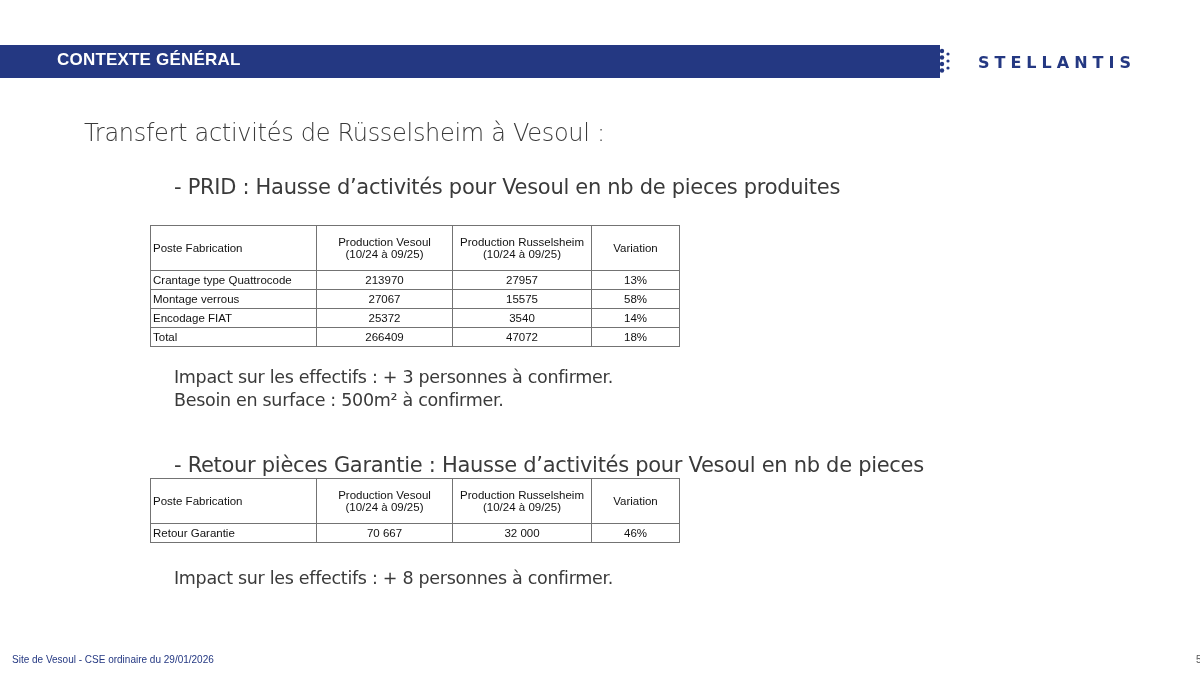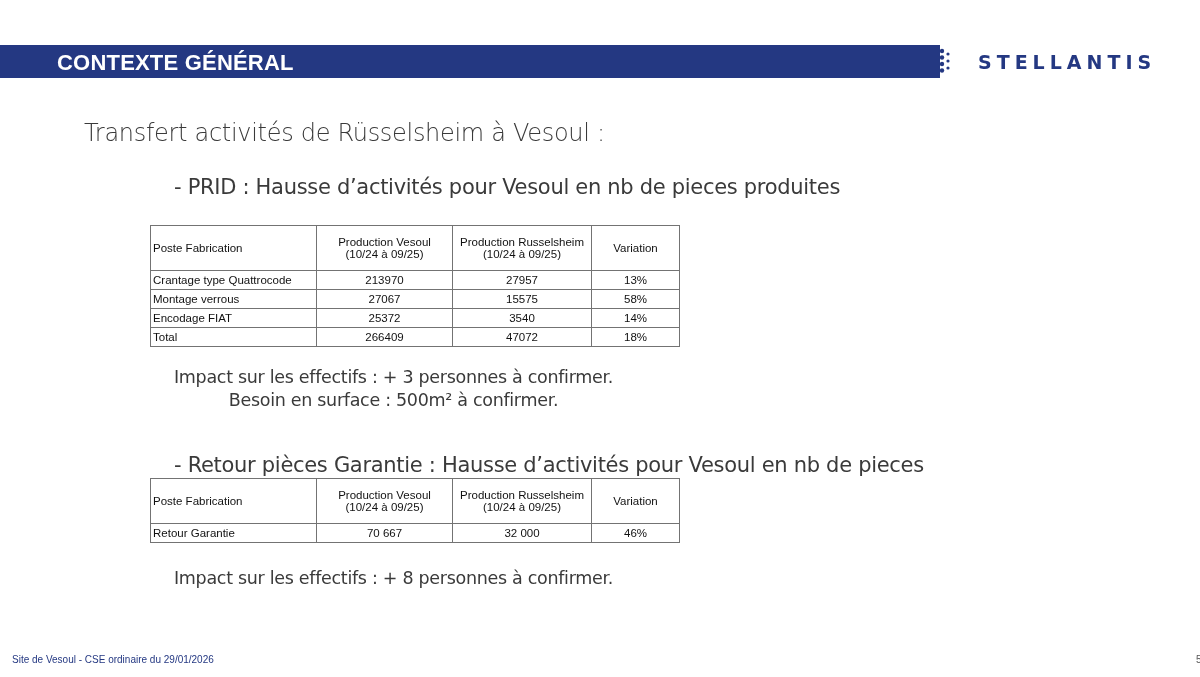--- a/index.html
+++ b/index.html
@@ -6,42 +6,42 @@
     body {
       width: 1200px; height: 677px; background: #ffffff; position: relative; overflow: hidden;
       font-family: "Liberation Sans", sans-serif; color: #333333;
     }
     .header-bar {
       position: absolute; left: 0; top: 45px; width: 938px; height: 33px;
       background: #243882;
     }
     .header-title {
       position: absolute; left: 57px; top: 50px; color: #ffffff; font-weight: bold;
-      font-size: 22px; letter-spacing: 0.2px;
+      font-size: 17px; letter-spacing: 0.2px;
     }
     .header-dots {
       position: absolute; left: 936px; top: 45px; width: 20px; height: 33px;
     }
     .logo {
       position: absolute; left: 978px; top: 48px; height: 28px; display: flex; align-items: center;
-      color: #243882; font-weight: bold; font-size: 19px; letter-spacing: 5px;
+      color: #243882; font-weight: bold; font-size: 16px; letter-spacing: 5px;
       font-family: "DejaVu Sans", sans-serif;
       text-align: right;
     }
     .intro {
       position: absolute; left: 84px; top: 119px; font-size: 24px; color: #3a3a3a;
       font-family: "DejaVu Sans", sans-serif; font-weight: 300; letter-spacing: -0.3px;
     }
     .subtitle {
       position: absolute; left: 174px; font-size: 21px; color: #3a3a3a;
       font-family: "DejaVu Sans", sans-serif; letter-spacing: -0.3px;
     }
     .note {
       position: absolute; left: 174px; font-size: 17.5px; color: #3a3a3a; line-height: 23px;
-      font-family: "DejaVu Sans", sans-serif; letter-spacing: -0.3px; text-align: center;
+      font-family: "DejaVu Sans", sans-serif; letter-spacing: -0.3px;
     }
     table.data {
       position: absolute; left: 150px; border-collapse: collapse; font-size: 11.5px; color: #111;
       font-family: "Liberation Sans", sans-serif;
     }
     table.data th, table.data td {
       border: 1px solid #737373; padding: 0 2px; height: 18px;
     }
     table.data th { font-weight: normal; height: 44px; }
     table.data th.left { text-align: left; }

